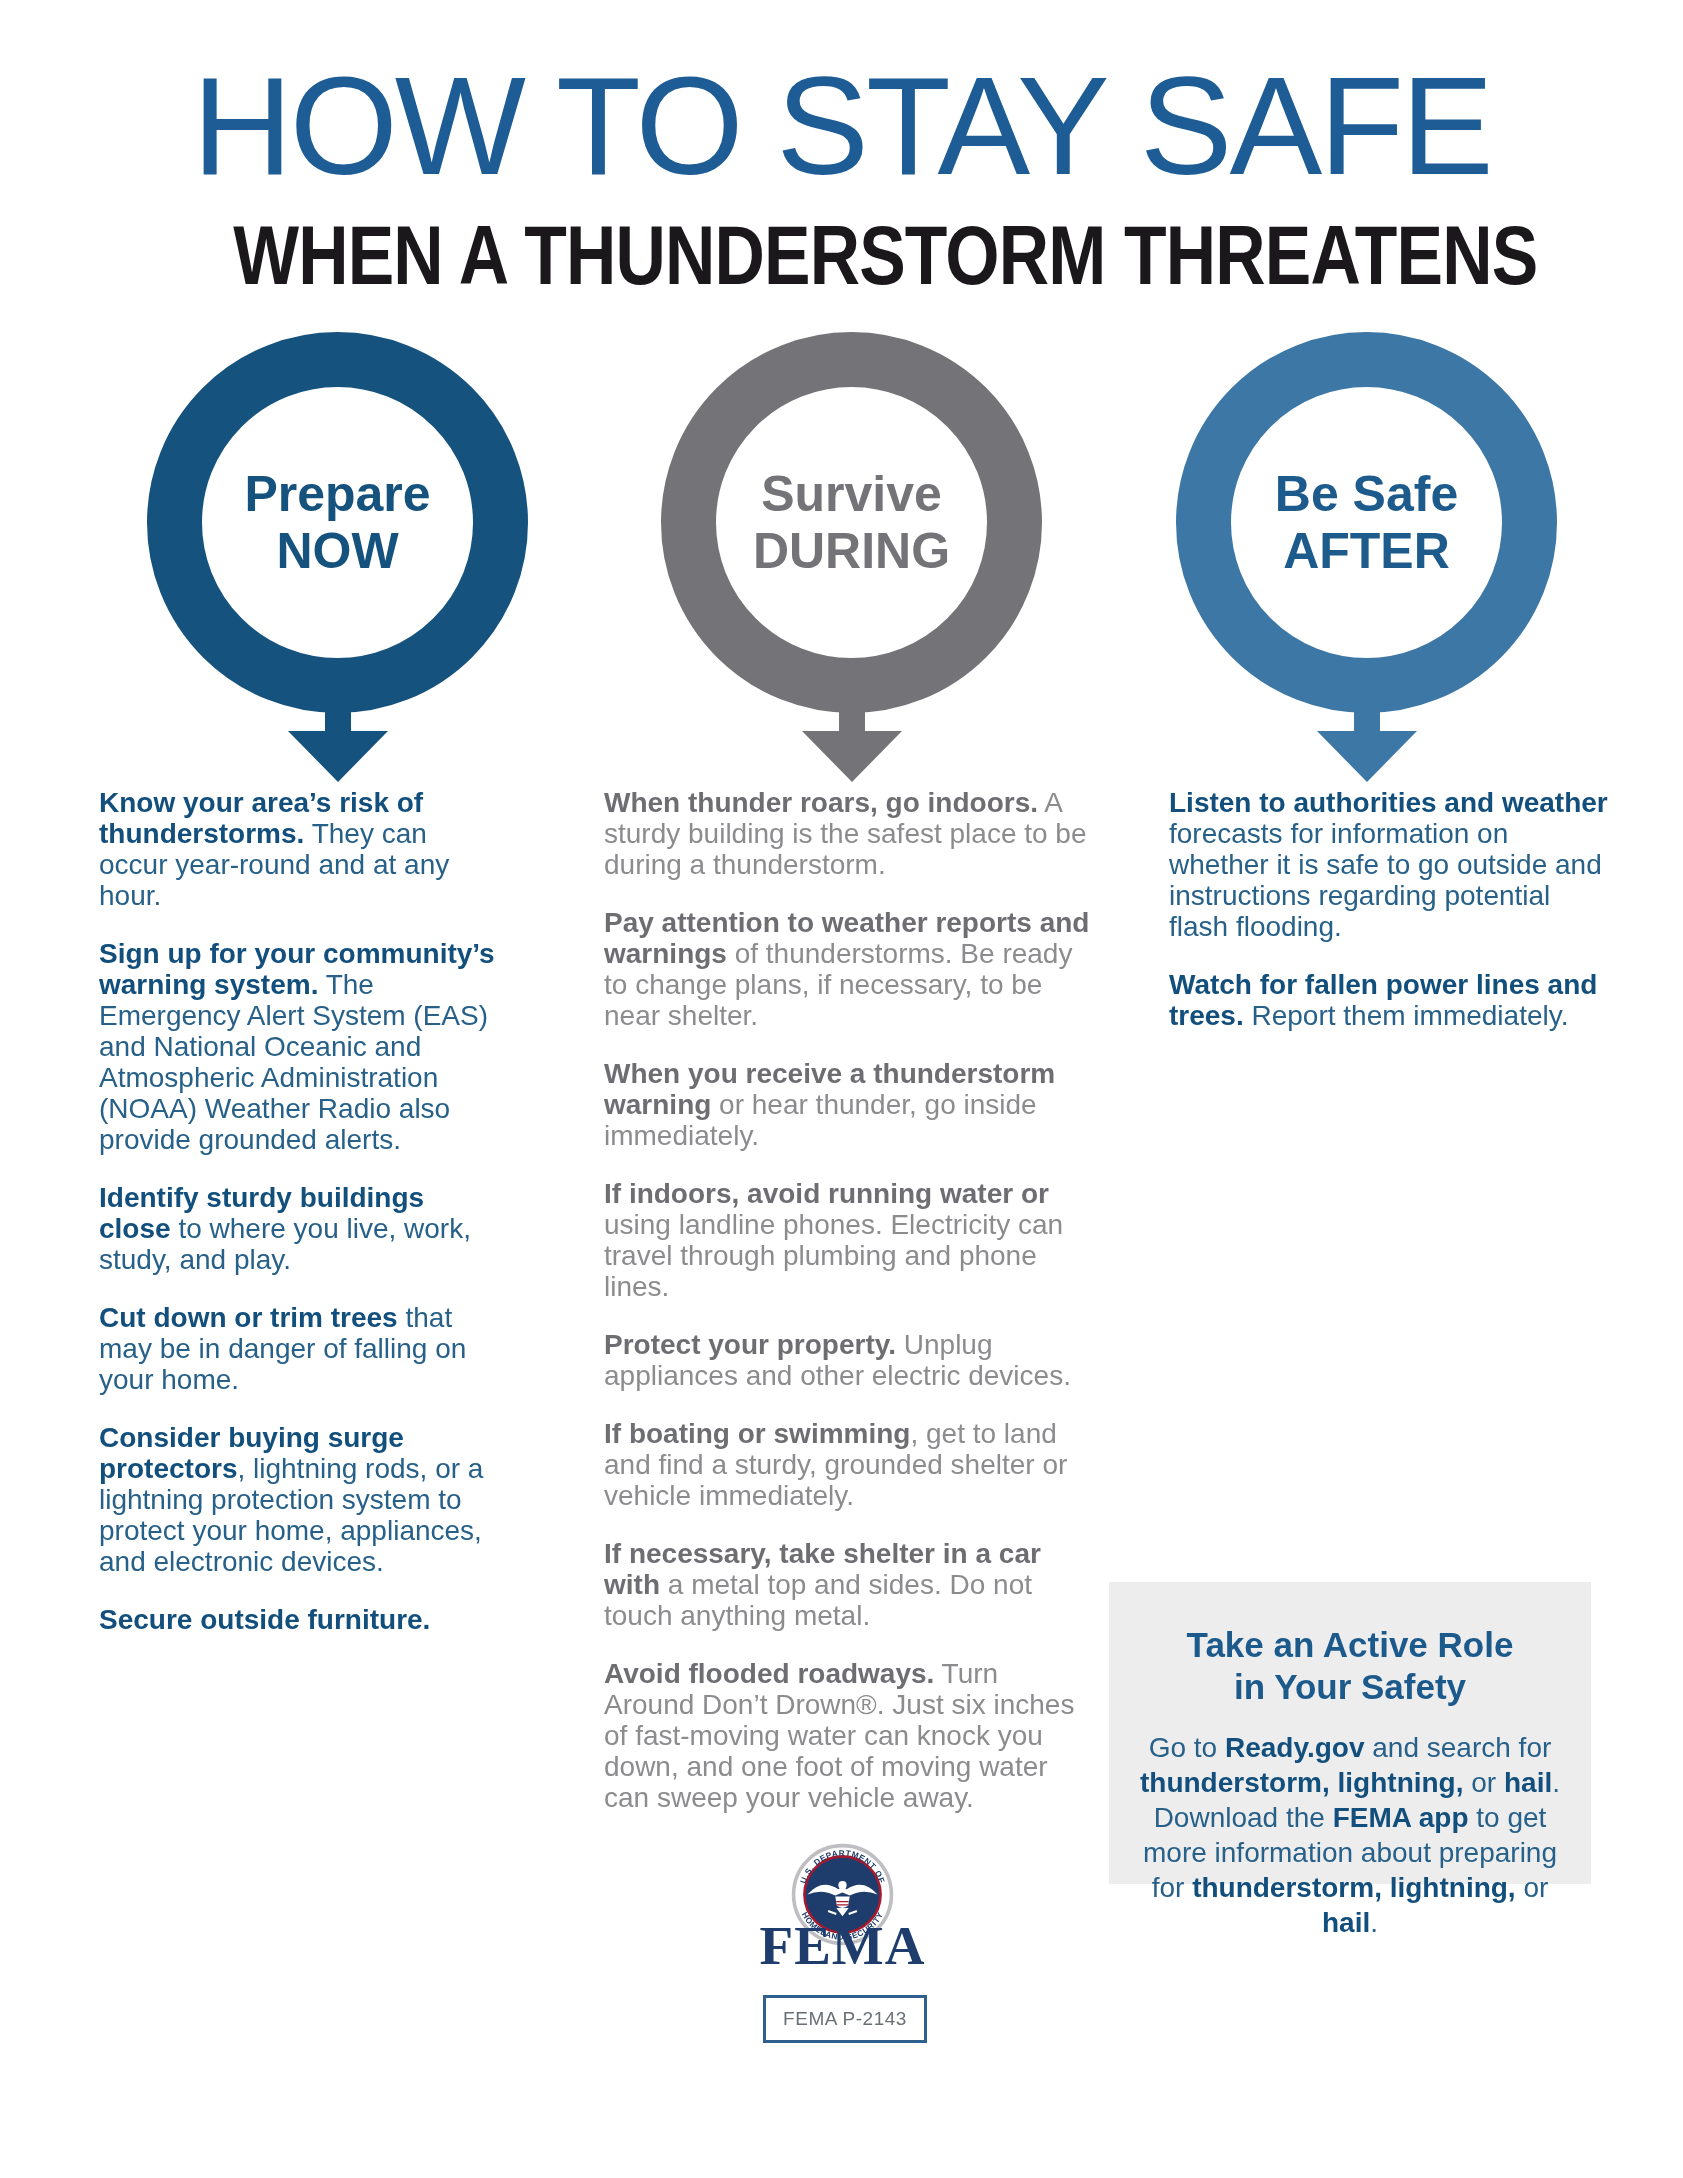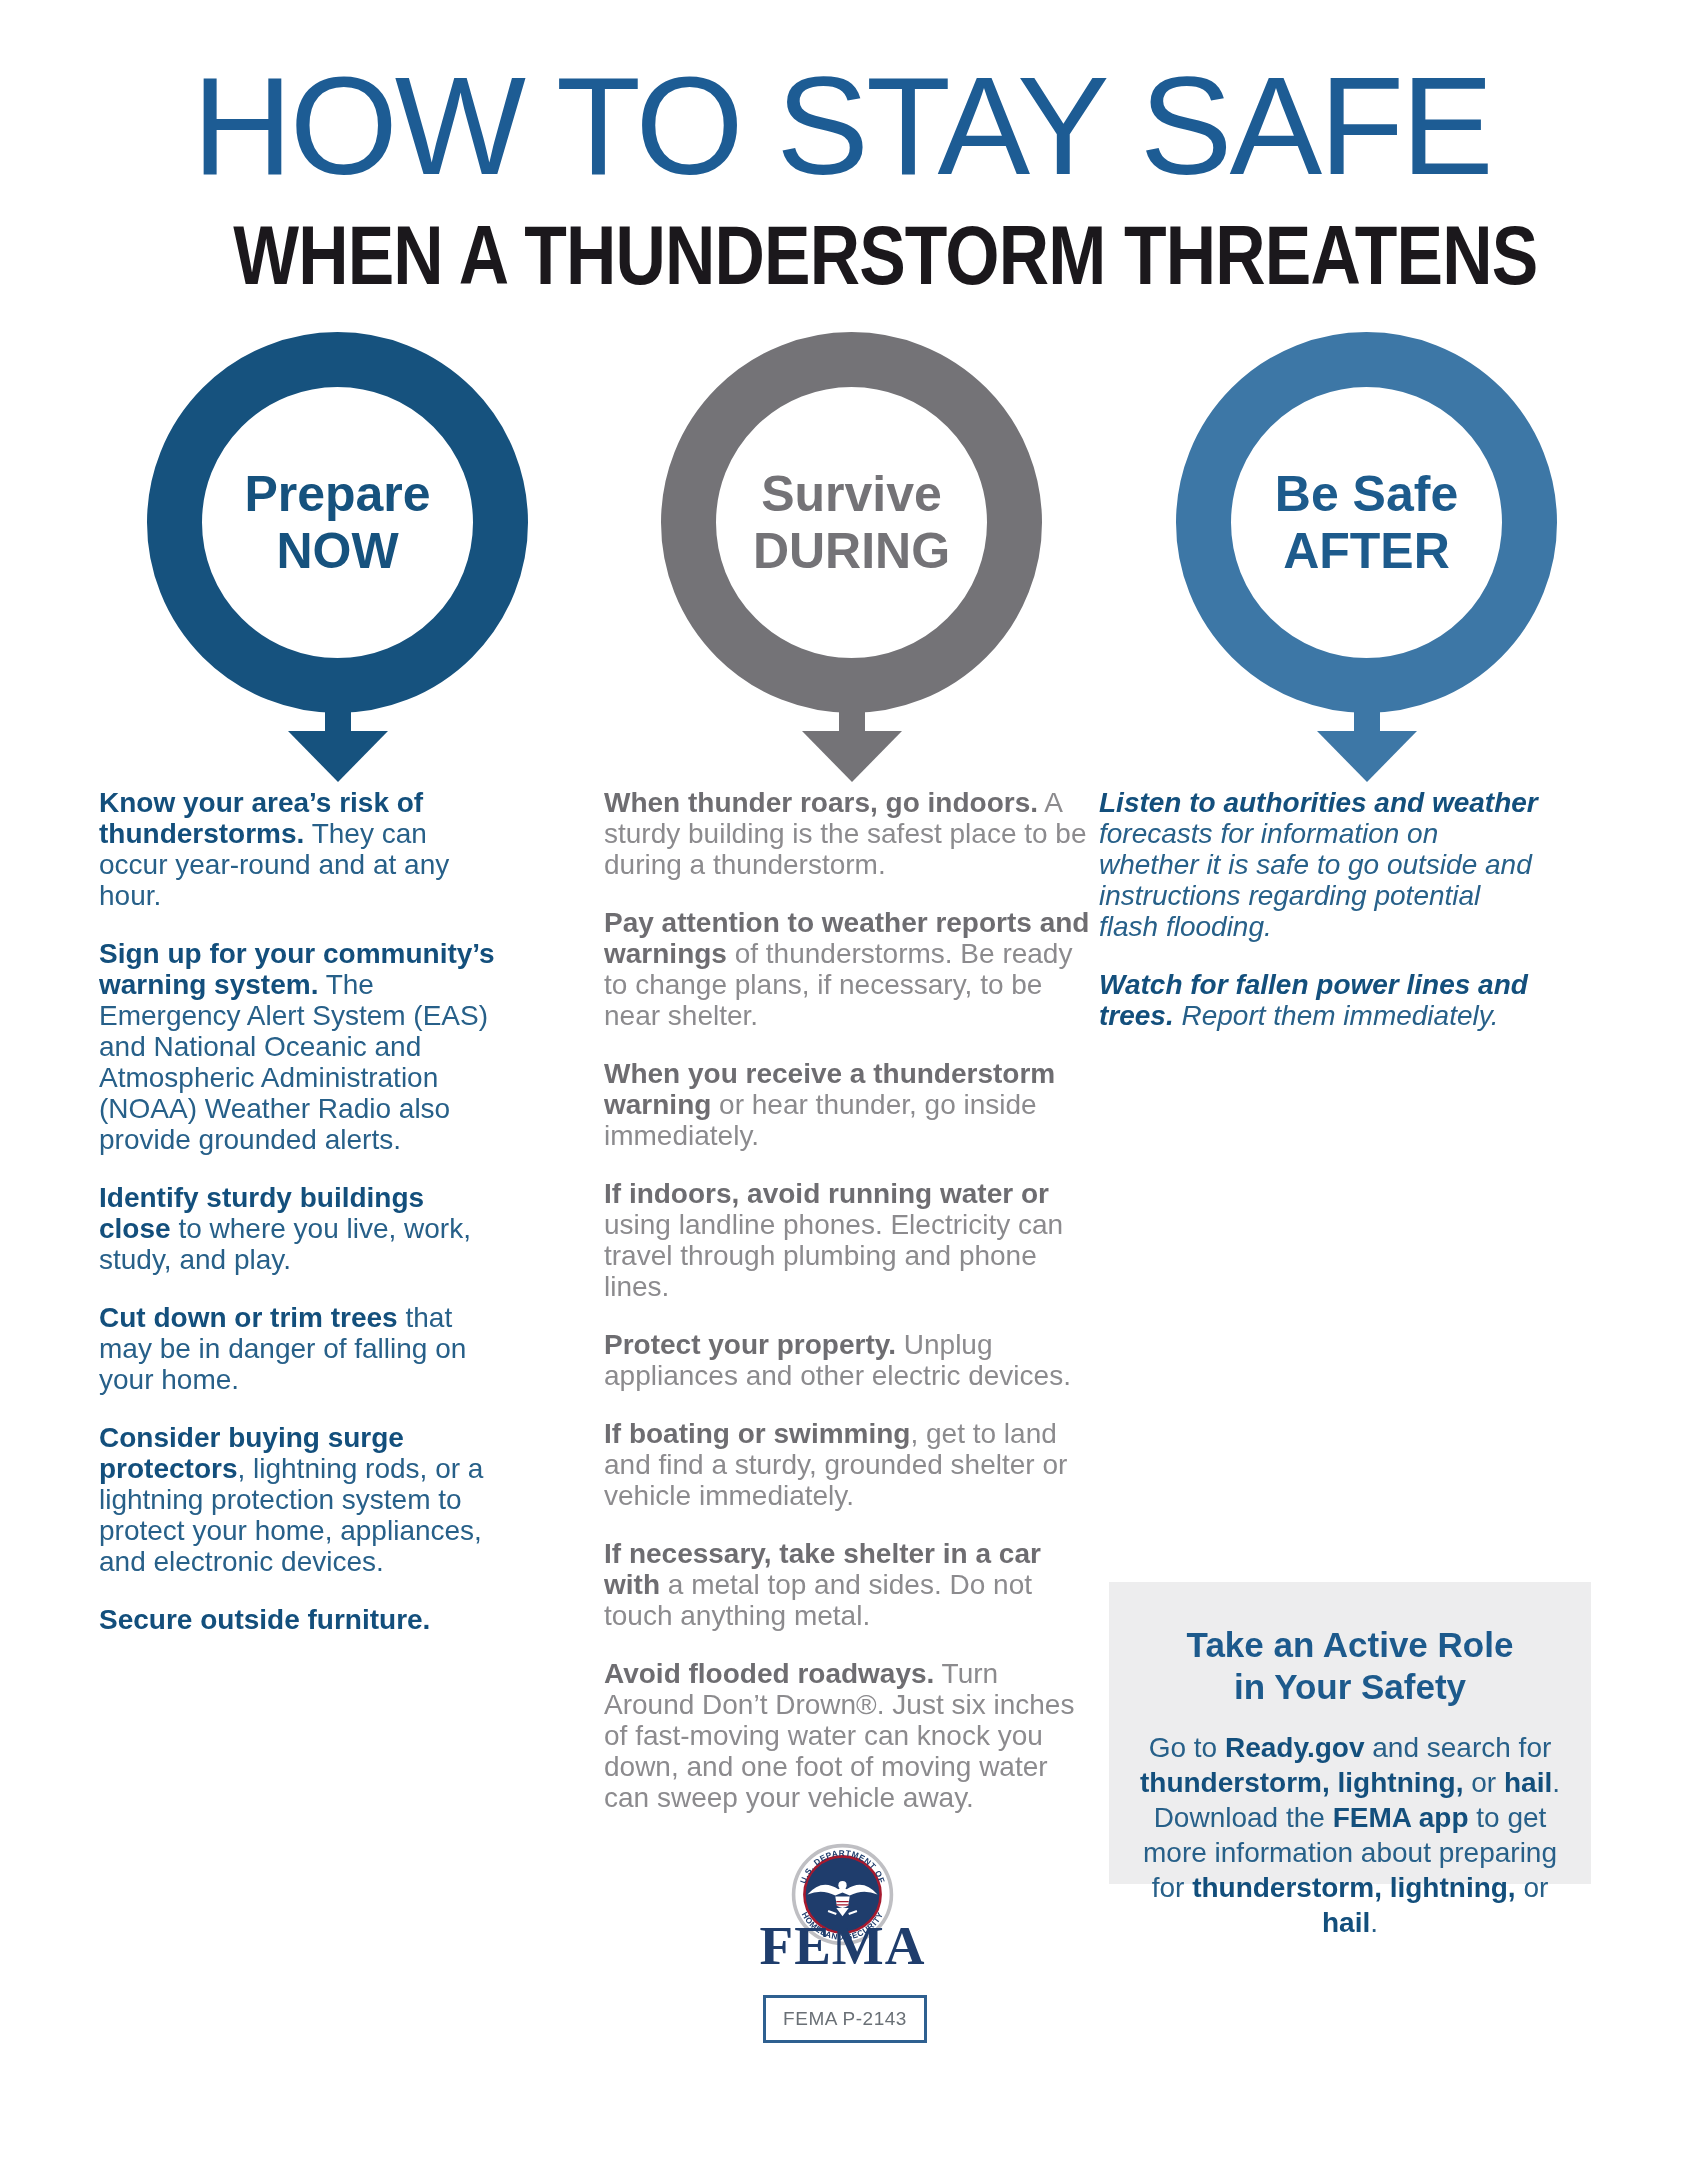--- a/index.html
+++ b/index.html
@@ -118,21 +118,21 @@
   <div class="col" style="left: 604px; width: 490px; color: rgb(140, 139, 142); --bold: #6e6d71;">
       <p><b>When thunder roars, go indoors.</b><span> A sturdy building is the safest place to be during a thunderstorm.</span></p>
       <p><b>Pay attention to weather reports and warnings</b><span> of thunderstorms. Be ready to change plans, if necessary, to be near shelter.</span></p>
       <p><b>When you receive a thunderstorm warning</b><span> or hear thunder, go inside immediately.</span></p>
       <p><b>If indoors, avoid running water or</b><span> using landline phones. Electricity can travel through plumbing and phone lines.</span></p>
       <p><b>Protect your property.</b><span> Unplug appliances and other electric devices.</span></p>
       <p><b>If boating or swimming</b><span>, get to land and find a sturdy, grounded shelter or vehicle immediately.</span></p>
       <p><b>If necessary, take shelter in a car with</b><span> a metal top and sides. Do not touch anything metal.</span></p>
       <p><b>Avoid flooded roadways.</b><span> Turn Around Don’t Drown®. Just six inches of fast-moving water can knock you down, and one foot of moving water can sweep your vehicle away.</span></p>
     </div>
-  <div class="col" style="left: 1099px; width: 446px; color: rgb(39, 96, 137); font-style: italic; --bold: #134f7c;">
+  <div class="col" style="left: 1169px; width: 446px; color: rgb(39, 96, 137); --bold: #134f7c;">
       <p><b>Listen to authorities and weather</b><span> forecasts for information on whether it is safe to go outside and instructions regarding potential flash flooding.</span></p>
       <p><b>Watch for fallen power lines and trees.</b><span> Report them immediately.</span></p>
     </div>
 
   <div class="cta" style="background: rgb(237, 237, 238);">
     <div class="cta-title" style="color: rgb(29, 90, 140);">
       <div>Take an Active Role</div>
       <div>in Your Safety</div>
     </div>
     <p class="cta-body" style="color: rgb(39, 96, 137); --bold: #134f7c;"><span>Go to </span><b>Ready.gov</b><span> and search for </span><b>thunderstorm, lightning,</b><span> or </span><b>hail</b><span>. Download the </span><b>FEMA app</b><span> to get more information about preparing for </span><b>thunderstorm, lightning,</b><span> or </span><b>hail</b><span>.</span></p>

